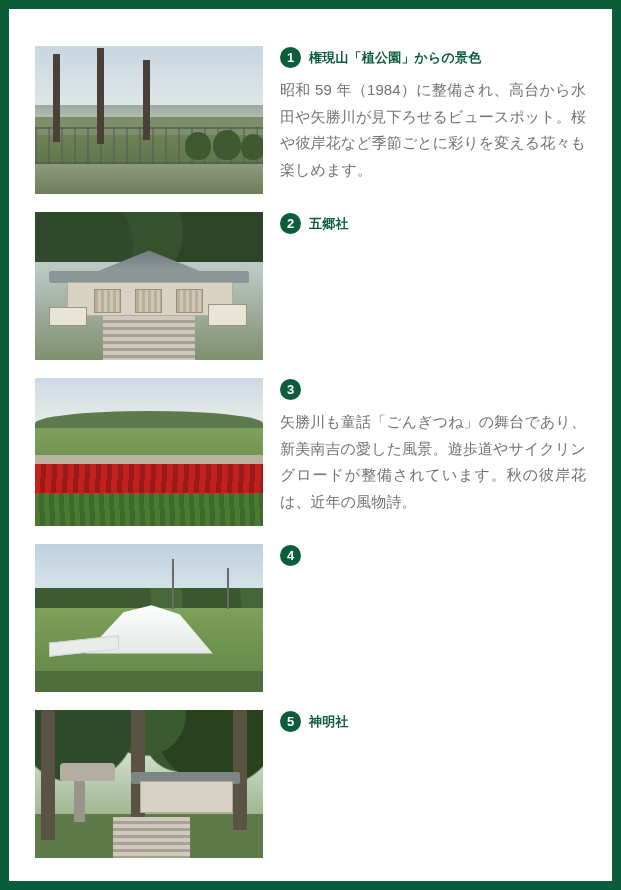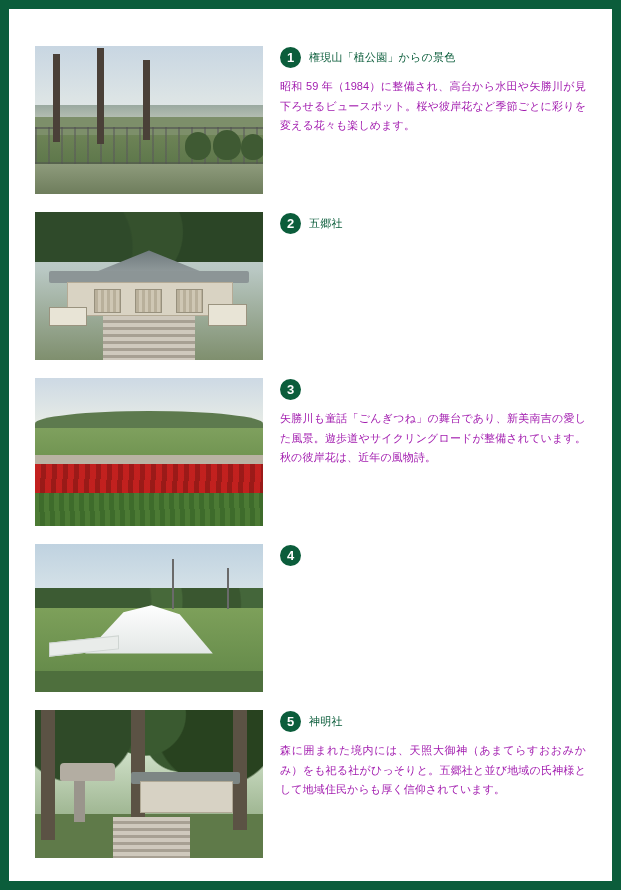--- a/index.html
+++ b/index.html
@@ -80,30 +80,30 @@
     border-radius: 50%;
     background: #0b5d3b;
     color: #ffffff;
     font-size: 13px;
     line-height: 21px;
     text-align: center;
     font-weight: bold;
     margin-right: 8px;
   }
   .title {
-    font-size: 11px;
-    font-weight: normal;
+    font-size: 13px;
+    font-weight: bold;
     color: #0b5d3b;
     letter-spacing: 0.2px;
     white-space: nowrap;
   }
   .desc {
-    font-size: 11px;
+    font-size: 15px;
     line-height: 1.78;
-    color: #a21caf;
+    color: #737373;
     letter-spacing: 0.1px;
     text-align: justify;
   }
 
   
   .ph { position:absolute; inset:0; }
 
   
   .p1-sky { position:absolute; left:0; top:0; right:0; height:46%;
     background: linear-gradient(#c8d6e2, #e2e8e6); }
@@ -322,18 +322,17 @@
             <div class="p5-lantern-pole"></div>
             <div class="p5-lantern-top"></div>
           </div>
         </div>
       </div>
       <div class="entry-body">
         <div class="entry-head">
           <div class="num">5</div>
           <div class="title">神明社</div>
         </div>
-        <div class="desc">森に囲まれた境内には、天照大御神（あまてらすおおみかみ）をも祀る社がひっそりと。五郷社と並び地域の氏神様として地域住民からも厚く信仰されています。</div>
       </div>
     </div>
 
   </div>
 </div>
 
 </body></html>

